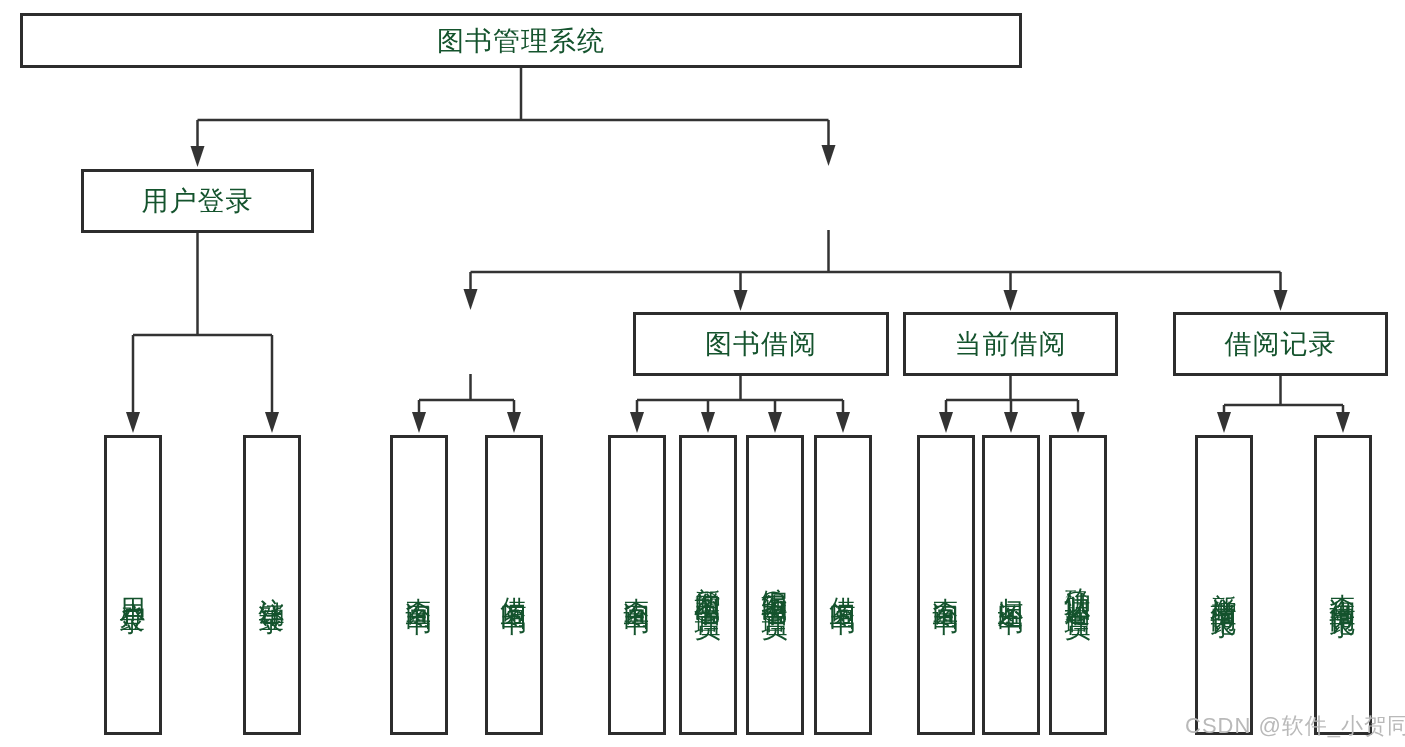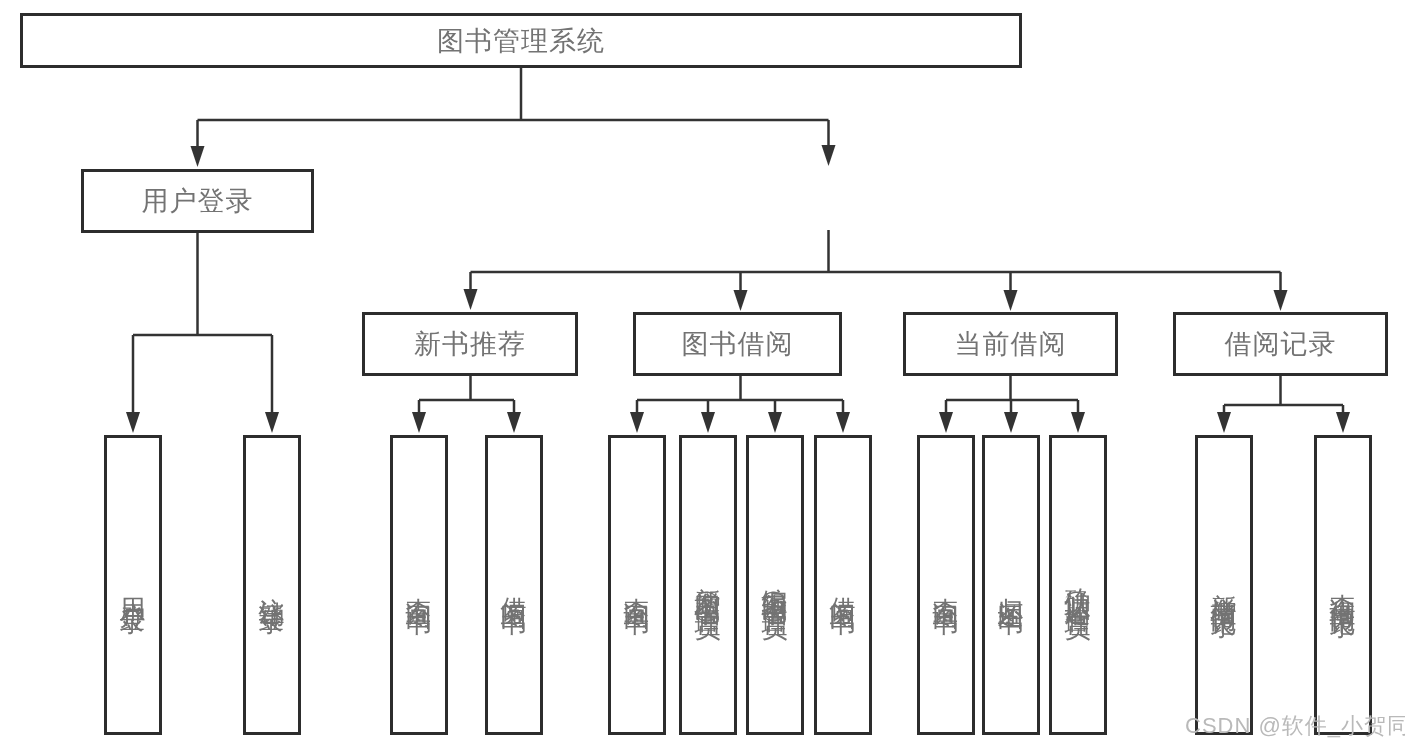--- a/index.html
+++ b/index.html
@@ -10,39 +10,39 @@
     font-family:"Liberation Sans","DejaVu Sans",sans-serif;
     overflow:hidden;
   }
   #connectors{position:absolute;left:0;top:0;width:1405px;height:747px;}
   .node{
     position:absolute;
     box-sizing:border-box;
     border:3px solid #2d2d2d;
     background:#ffffff;
     display:flex;align-items:center;justify-content:center;
-    color:#737373;
+    color:#14532d;
   }
   .hbox{font-size:27px;letter-spacing:1px;}
   .vbox{
     width:58px;top:435px;height:300px;
     font-size:26px;
   }
   .vbox .vlabel{
     writing-mode:vertical-rl;
     text-orientation:mixed;
     letter-spacing:4px;
     line-height:1;
   }
   
   #node-root          {left:20px;  top:13px;  width:1002px;height:55px;}
   #node-user-login    {left:81px;  top:169px; width:233px; height:64px;}
   #node-book-mgmt     {left:712px; top:168px; width:233px; height:64px;}
   #node-new-book-rec  {left:362px; top:312px; width:216px; height:64px;}
-  #node-book-borrow   {left:633px; top:312px; width:209px; height:64px;}
+  #node-book-borrow   {left:633px; top:312px; width:256px; height:64px;}
   #node-current-borrow{left:903px; top:312px; width:215px; height:64px;}
   #node-borrow-records{left:1173px;top:312px; width:215px; height:64px;}
   
   #node-ul-user-login {left:104px;}
   #node-ul-logout     {left:243px;}
   #node-nbr-query     {left:390px;}
   #node-nbr-borrow    {left:485px;}
   #node-bb-query      {left:608px;}
   #node-bb-add        {left:679px;}
   #node-bb-edit       {left:746px;}
@@ -133,23 +133,20 @@
   </svg>
 
   <div class="node hbox" id="node-root">
     <span>图书管理系统</span>
   </div>
 
   <div class="node hbox" id="node-user-login">
     <span>用户登录</span>
   </div>
 
-  <div class="node hbox" id="node-new-book-rec">
-    <span>新书推荐</span>
-  </div>
   <div class="node hbox" id="node-book-borrow">
     <span>图书借阅</span>
   </div>
   <div class="node hbox" id="node-current-borrow">
     <span>当前借阅</span>
   </div>
   <div class="node hbox" id="node-borrow-records">
     <span>借阅记录</span>
   </div>
 

